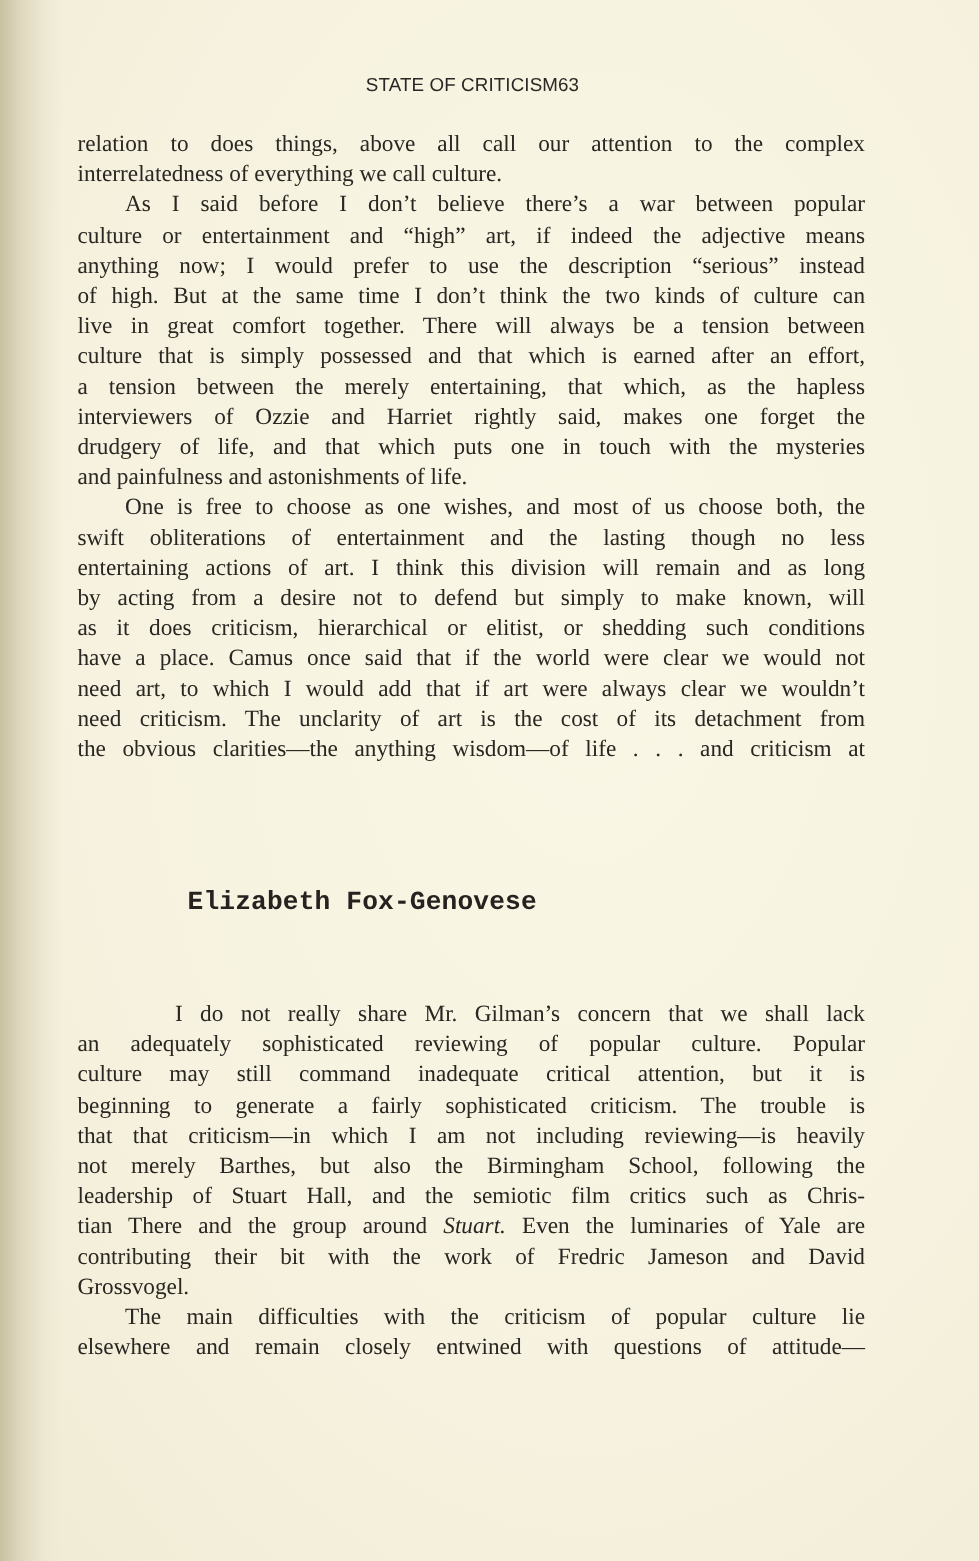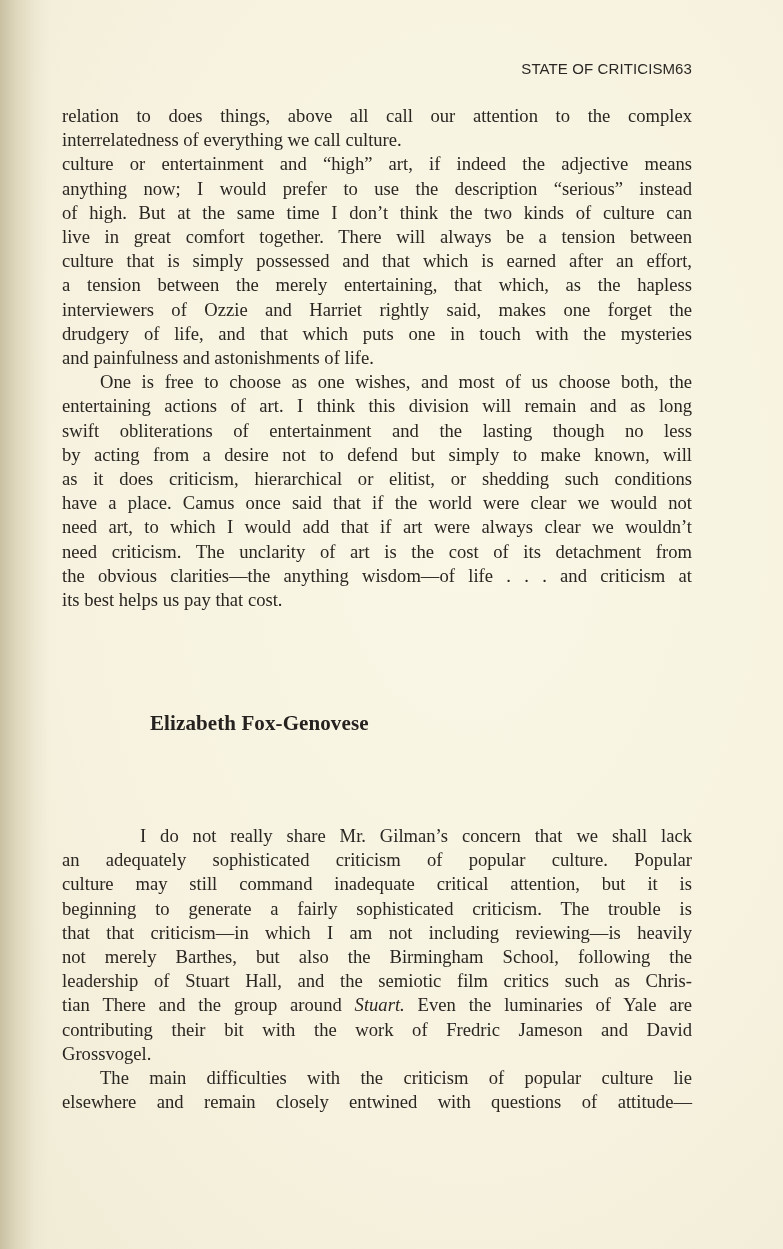--- a/index.html
+++ b/index.html
@@ -13,82 +13,82 @@
     .gutter {
       position: absolute; left: 0; top: 0; width: 50px; height: 1249px;
       background: linear-gradient(to right, #c9c0a2 0%, #ddd6bb 30%, #ede8d2 70%, rgba(246,242,223,0) 100%);
     }
     .page {
       position: absolute; left: 0; top: 0; width: 783px; height: 1249px;
       background: radial-gradient(ellipse at 60% 40%, #faf7e6 0%, #f6f2df 60%, #f0ebd4 100%);
     }
     .running-head {
       position: absolute; top: 60px; left: 64px; right: 91px;
-      display: flex; justify-content: flex-end;
+      display: flex; justify-content: center;
       font-family: "Liberation Sans", sans-serif;
       font-size: 15px; letter-spacing: 0.1px; color: #2b2724;
     }
     .text-block {
       position: absolute; left: 62px; width: 630px;
       font-size: 18.6px; line-height: 24.2px;
       text-align: justify; color: #2a2622;
     }
     .line { display: block; text-align: justify; text-align-last: justify; white-space: nowrap; }
     .line.last { text-align-last: left; }
     .line.indent { padding-left: 38px; }
     .line.indent-big { padding-left: 78px; }
     .block1 { top: 104px; }
-    .block3 { top: 800px; margin-top: 24px; }
+    .block3 { top: 800px; }
     .heading {
       position: absolute; top: 711px; left: 150px;
-      font-family: Liberation Serif, serif; font-weight: bold;
+      font-family: Liberation Mono, monospace; font-weight: bold;
       font-size: 21px; color: #262220; letter-spacing: 0.1px;
     }
     em { font-style: italic; }
   </style>
 </head>
 <body>
 
 <div class="page"></div>
 <div class="gutter"></div>
 
 <div class="running-head">
   <span>STATE OF CRITICISM</span>
   <span>63</span>
 </div>
 
 <div class="text-block block1" id="block1">
     <span class="line">relation to does things, above all call our attention to the complex</span>
     <span class="line last">interrelatedness of everything we call culture.</span>
+    <span class="line indent">As I said before I don’t believe there’s a war between popular</span>
     <span class="line">culture or entertainment and “high” art, if indeed the adjective means</span>
     <span class="line">anything now; I would prefer to use the description “serious” instead</span>
     <span class="line">of high. But at the same time I don’t think the two kinds of culture can</span>
     <span class="line">live in great comfort together. There will always be a tension between</span>
     <span class="line">culture that is simply possessed and that which is earned after an effort,</span>
     <span class="line">a tension between the merely entertaining, that which, as the hapless</span>
     <span class="line">interviewers of Ozzie and Harriet rightly said, makes one forget the</span>
     <span class="line">drudgery of life, and that which puts one in touch with the mysteries</span>
     <span class="line last">and painfulness and astonishments of life.</span>
     <span class="line indent">One is free to choose as one wishes, and most of us choose both, the</span>
+    <span class="line">swift obliterations of entertainment and the lasting though no less</span>
     <span class="line">entertaining actions of art. I think this division will remain and as long</span>
-    <span class="line">swift obliterations of entertainment and the lasting though no less</span>
     <span class="line">by acting from a desire not to defend but simply to make known, will</span>
     <span class="line">as it does criticism, hierarchical or elitist, or shedding such conditions</span>
     <span class="line">have a place. Camus once said that if the world were clear we would not</span>
     <span class="line">need art, to which I would add that if art were always clear we wouldn’t</span>
     <span class="line">need criticism. The unclarity of art is the cost of its detachment from</span>
     <span class="line">the obvious clarities—the anything wisdom—of life . . . and criticism at</span>
-    <span class="line last">its best helps us pay that cost.</span>
   </div>
 
 <div class="heading">Elizabeth Fox-Genovese</div>
 
 <div class="text-block block3" id="block3">
     <span class="line indent-big">I do not really share Mr. Gilman’s concern that we shall lack</span>
-    <span class="line">an adequately sophisticated criticism of popular culture. Popular</span>
+    <span class="line">an adequately sophisticated reviewing of popular culture. Popular</span>
     <span class="line">culture may still command inadequate critical attention, but it is</span>
     <span class="line">beginning to generate a fairly sophisticated criticism. The trouble is</span>
     <span class="line">that that criticism—in which I am not including reviewing—is heavily</span>
     <span class="line">not merely Barthes, but also the Birmingham School, following the</span>
     <span class="line">leadership of Stuart Hall, and the semiotic film critics such as Chris-</span>
     <span class="line" style="white-space: pre;"><span>tian There and the group around </span><em>Stuart.</em><span> Even the luminaries of Yale are</span></span>
     <span class="line">contributing their bit with the work of Fredric Jameson and David</span>
     <span class="line last">Grossvogel.</span>
     <span class="line indent">The main difficulties with the criticism of popular culture lie</span>
     <span class="line">elsewhere and remain closely entwined with questions of attitude—</span>

